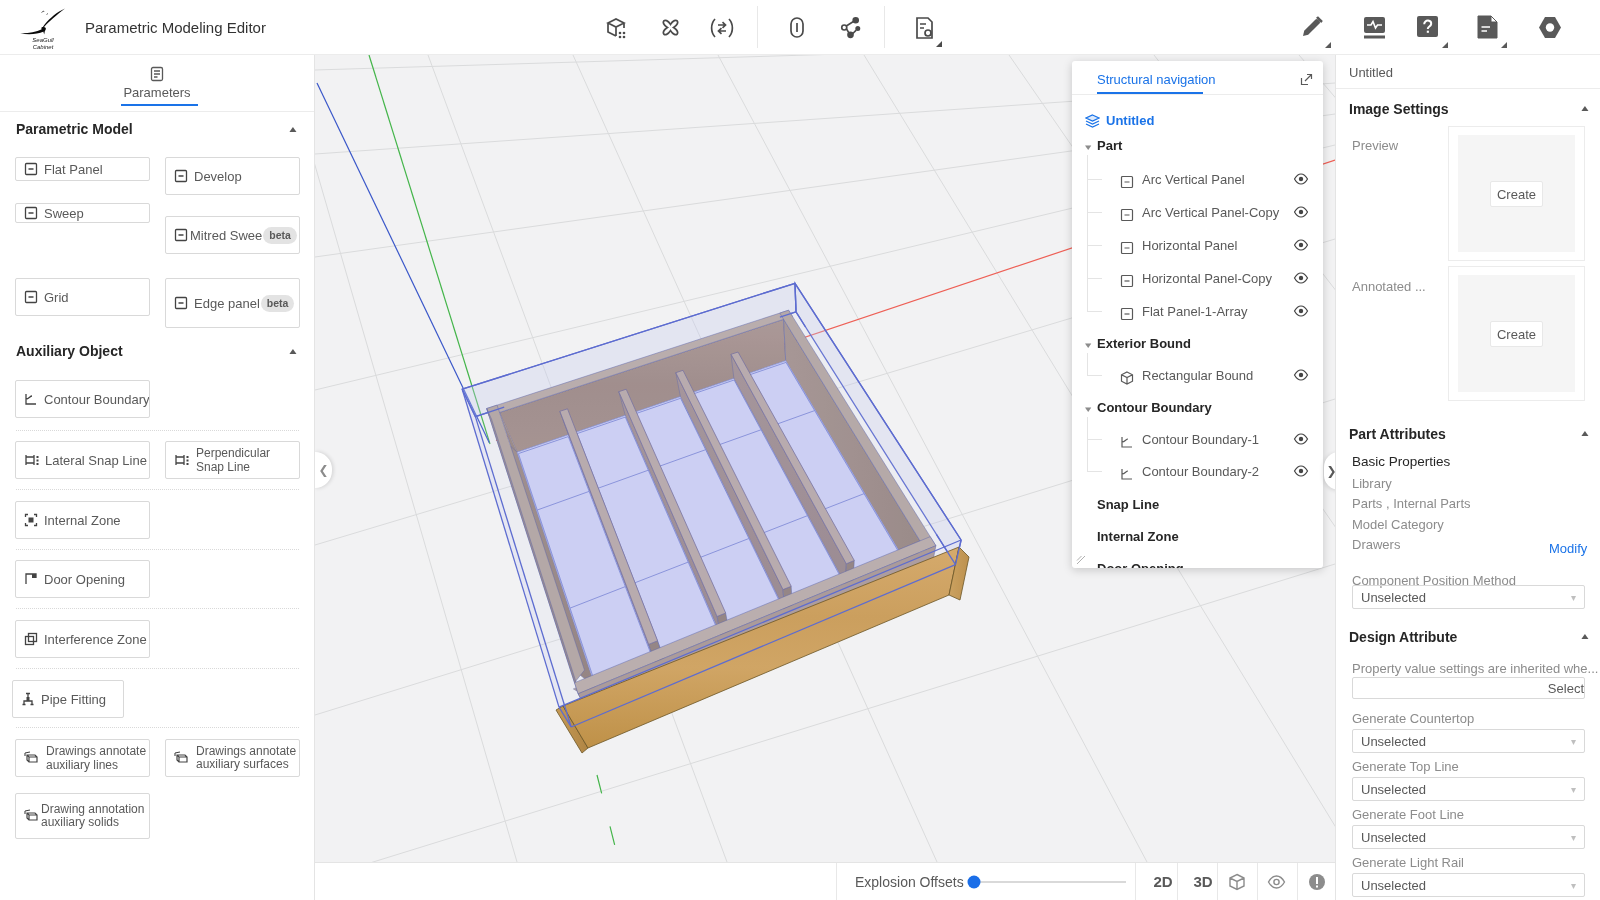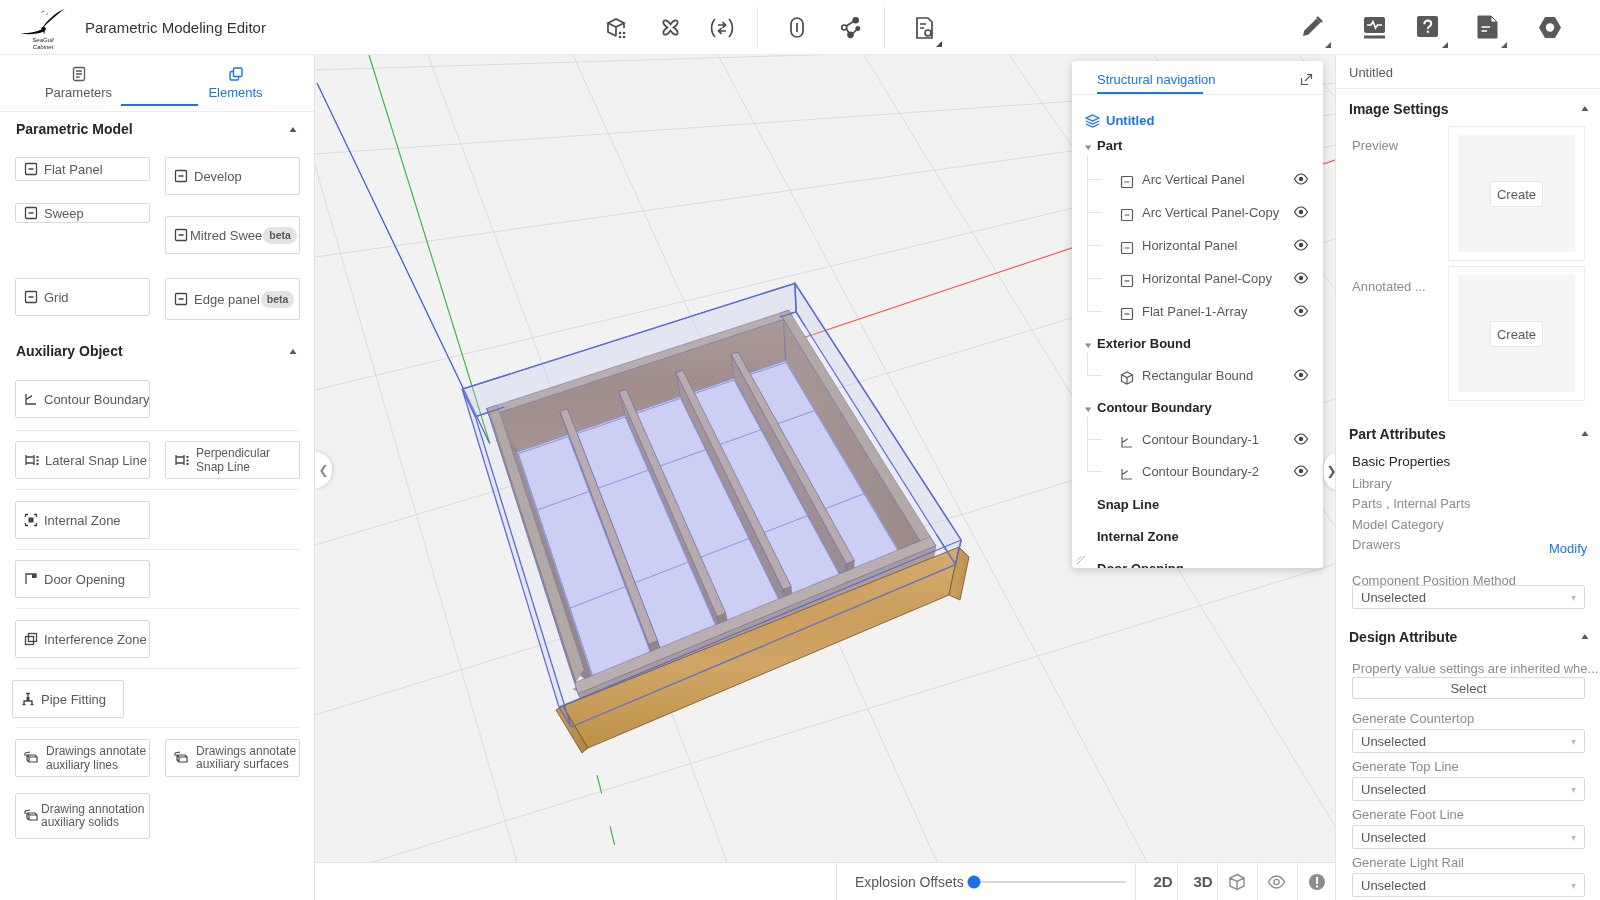--- a/index.html
+++ b/index.html
@@ -108,24 +108,20 @@
     <circle cx="13" cy="12.5" r="4.2" fill="#fff"></circle>
   </svg>
 </path></div>
 
 <div class="sidebar">
   <div class="tabs">
     <div class="tab"><svg class="ic" width="16" height="16" viewBox="0 0 16 16" fill="none" stroke="#595959" stroke-width="1.3">
           <rect x="2.5" y="1.5" width="11" height="13" rx="1.5"></rect>
           <path d="M5 5 L11 5 M5 8 L11 8 M5 11 L8.5 11"></path>
         </svg><span class="tname">Parameters</span></div>
-    <div class="tab active"><svg class="ic" width="16" height="16" viewBox="0 0 16 16" fill="none" stroke="#1a73e8" stroke-width="1.4">
-          <rect x="5.5" y="2" width="8.5" height="8.5" rx="1"></rect>
-          <path d="M10.5 10.5 L10.5 12.5 Q10.5 14,9 14 L3.5 14 Q2 14,2 12.5 L2 7 Q2 5.5,3.5 5.5 L5.5 5.5"></path>
-        </svg><span class="tname">Elements</span></div>
   </div>
   <div class="tabu"></div>
   <div class="sechead" style="position:absolute;left:0;top:66px;width:315px;">Parametric Model <span class="chev">▲</span></div>
 <div class="ebtn" style="left:15px;top:102px;width:135px;height:24px">
       <svg class="ic" width="14" height="14" viewBox="0 0 14 14" fill="none" stroke="#434343" stroke-width="1.3">
         <rect x="1.5" y="1.5" width="11" height="11" rx="1"></rect>
         <path d="M4.5 7 L9.5 7"></path>
       </svg>
       <span style="margin-left:6px">Flat Panel</span>
     </div>
@@ -151,21 +147,21 @@
       <span style="margin-left:2px">Mitred Swee</span>
       <span class="beta">beta</span>
     </div>
 <div class="ebtn" style="left:15px;top:223px;width:135px;height:38px">
       <svg class="ic" width="14" height="14" viewBox="0 0 14 14" fill="none" stroke="#434343" stroke-width="1.3">
         <rect x="1.5" y="1.5" width="11" height="11" rx="1"></rect>
         <path d="M4.5 7 L9.5 7"></path>
       </svg>
       <span style="margin-left:6px">Grid</span>
     </div>
-<div class="ebtn" style="left:165px;top:223px;width:135px;height:42px">
+<div class="ebtn" style="left:165px;top:223px;width:135px;height:50px">
       <svg class="ic" width="14" height="14" viewBox="0 0 14 14" fill="none" stroke="#434343" stroke-width="1.3">
         <rect x="1.5" y="1.5" width="11" height="11" rx="1"></rect>
         <path d="M4.5 7 L9.5 7"></path>
       </svg>
       <span style="margin-left:6px">Edge panel</span>
       <span class="beta">beta</span>
     </div>
 <div class="sechead" style="position:absolute;left:0;top:288px;width:315px;">Auxiliary Object <span class="chev">▲</span></div>
 <div class="ebtn" style="left:15px;top:325px;width:135px;height:38px">
       <svg class="ic" width="14" height="14" viewBox="0 0 14 14" fill="none" stroke="#434343" stroke-width="1.3">
@@ -533,21 +529,21 @@
     <div style="position:absolute;left:16px;top:421px;font-size:13px;color:#8c8c8c">Library</div>
     <div style="position:absolute;left:16px;top:441px;font-size:13px;color:#8c8c8c">Parts , Internal Parts</div>
     <div style="position:absolute;left:16px;top:462px;font-size:13px;color:#8c8c8c">Model Category</div>
     <div style="position:absolute;left:16px;top:482px;font-size:13px;color:#8c8c8c">Drawers</div>
     <div style="position:absolute;left:213px;top:486px;font-size:13px;color:#1a73e8">Modify</div>
     <div style="position:absolute;left:16px;top:518px;font-size:13px;color:#8c8c8c">Component Position Method</div>
     <div class="rp-select" style="position:absolute;left:16px;top:530px">Unselected<span style="color:#bfbfbf;font-size:10px">▾</span></div>
     <div style="position:absolute;left:13px;top:574px;font-size:14px;font-weight:bold;color:#262626">Design Attribute</div>
     <div style="position:absolute;left:243px;top:574px;" class="chev">▲</div>
     <div style="position:absolute;left:16px;top:606px;font-size:13px;color:#8c8c8c;white-space:nowrap">Property value settings are inherited whe...</div>
-    <div style="position:absolute;left:16px;top:622px;width:233px;height:22px;border:1px solid #d9d9d9;border-radius:2px;font-size:13px;color:#595959;text-align:center;line-height:22px">Select</div>
+    <div style="position:absolute;left:16px;top:622px;width:233px;height:22px;border:1px solid #d9d9d9;border-radius:2px;font-size:13px;color:#595959;text-align:right;line-height:22px">Select</div>
     <div style="position:absolute;left:16px;top:656px;font-size:13px;color:#8c8c8c">Generate Countertop</div>
     <div class="rp-select" style="position:absolute;left:16px;top:674px">Unselected<span style="color:#bfbfbf;font-size:10px">▾</span></div>
     <div style="position:absolute;left:16px;top:704px;font-size:13px;color:#8c8c8c">Generate Top Line</div>
     <div class="rp-select" style="position:absolute;left:16px;top:722px">Unselected<span style="color:#bfbfbf;font-size:10px">▾</span></div>
     <div style="position:absolute;left:16px;top:752px;font-size:13px;color:#8c8c8c">Generate Foot Line</div>
     <div class="rp-select" style="position:absolute;left:16px;top:770px">Unselected<span style="color:#bfbfbf;font-size:10px">▾</span></div>
     <div style="position:absolute;left:16px;top:800px;font-size:13px;color:#8c8c8c">Generate Light Rail</div>
     <div class="rp-select" style="position:absolute;left:16px;top:818px">Unselected<span style="color:#bfbfbf;font-size:10px">▾</span></div>
 </div>
 </body></html>

